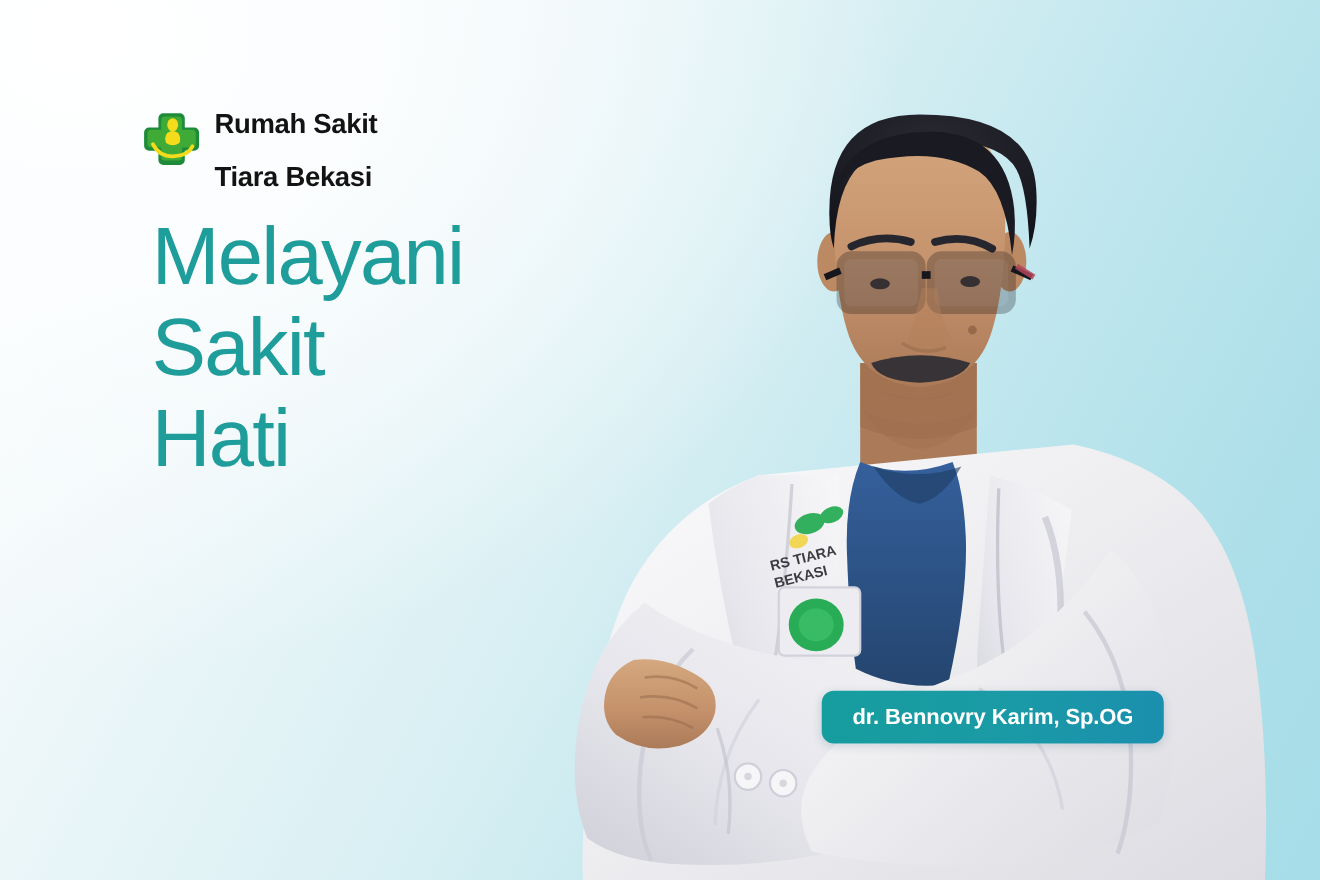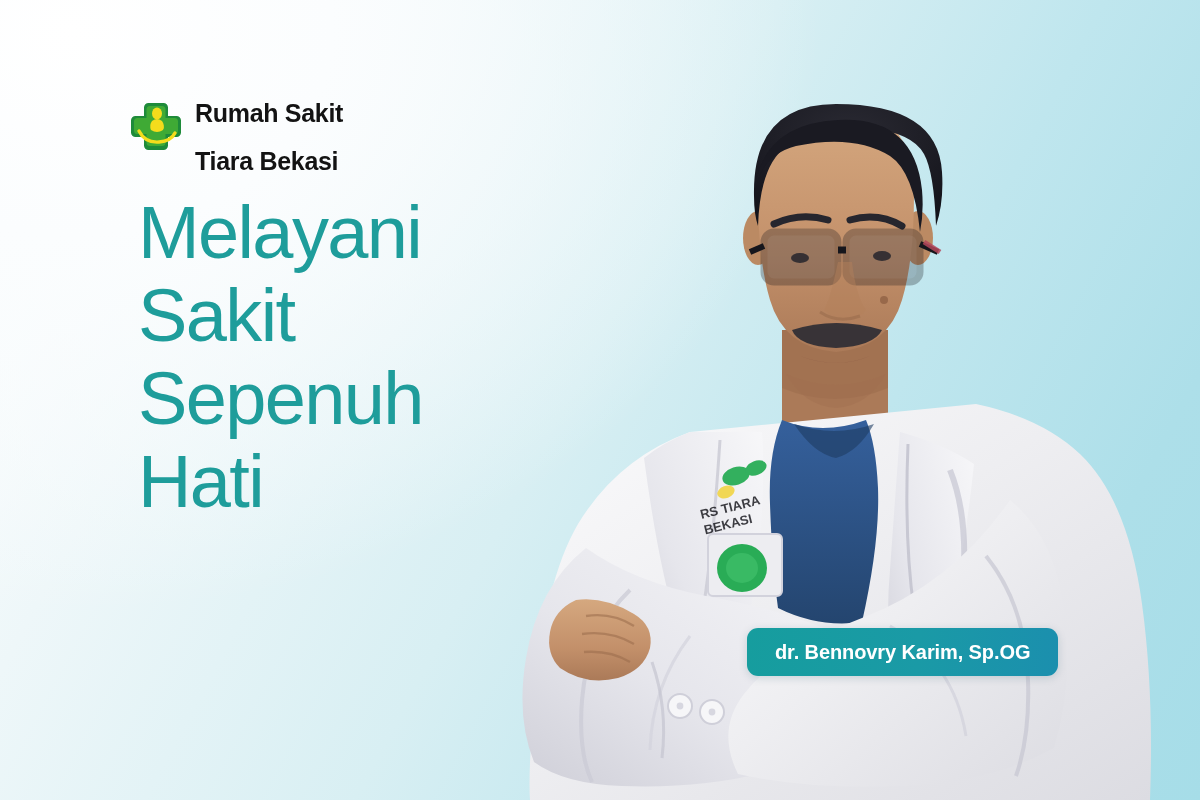--- a/index.html
+++ b/index.html
@@ -282,19 +282,18 @@
     </div>
     <div class="logo-text">
       <span class="l1">Rumah Sakit</span>
       <span class="l2">Tiara Bekasi</span>
     </div>
   </div>
 
   <h1 class="headline">
     <span>Melayani</span>
     <span>Sakit</span>
-    <span>Sepenuh</span>
     <span>Hati</span>
   </h1>
 
   <div class="name-badge">dr. Bennovry Karim, Sp.OG</div>
 
 </div>
 
 </body></html>

